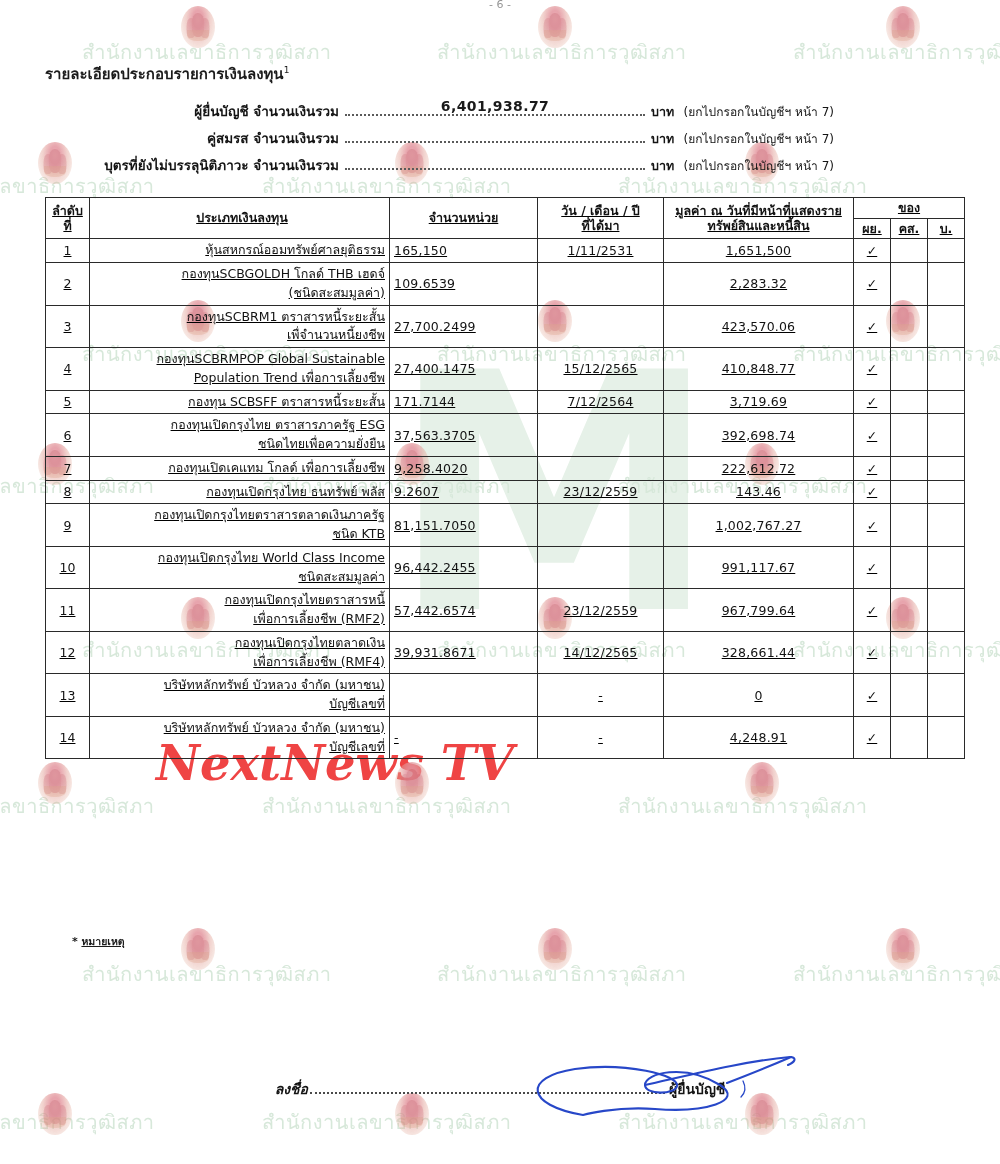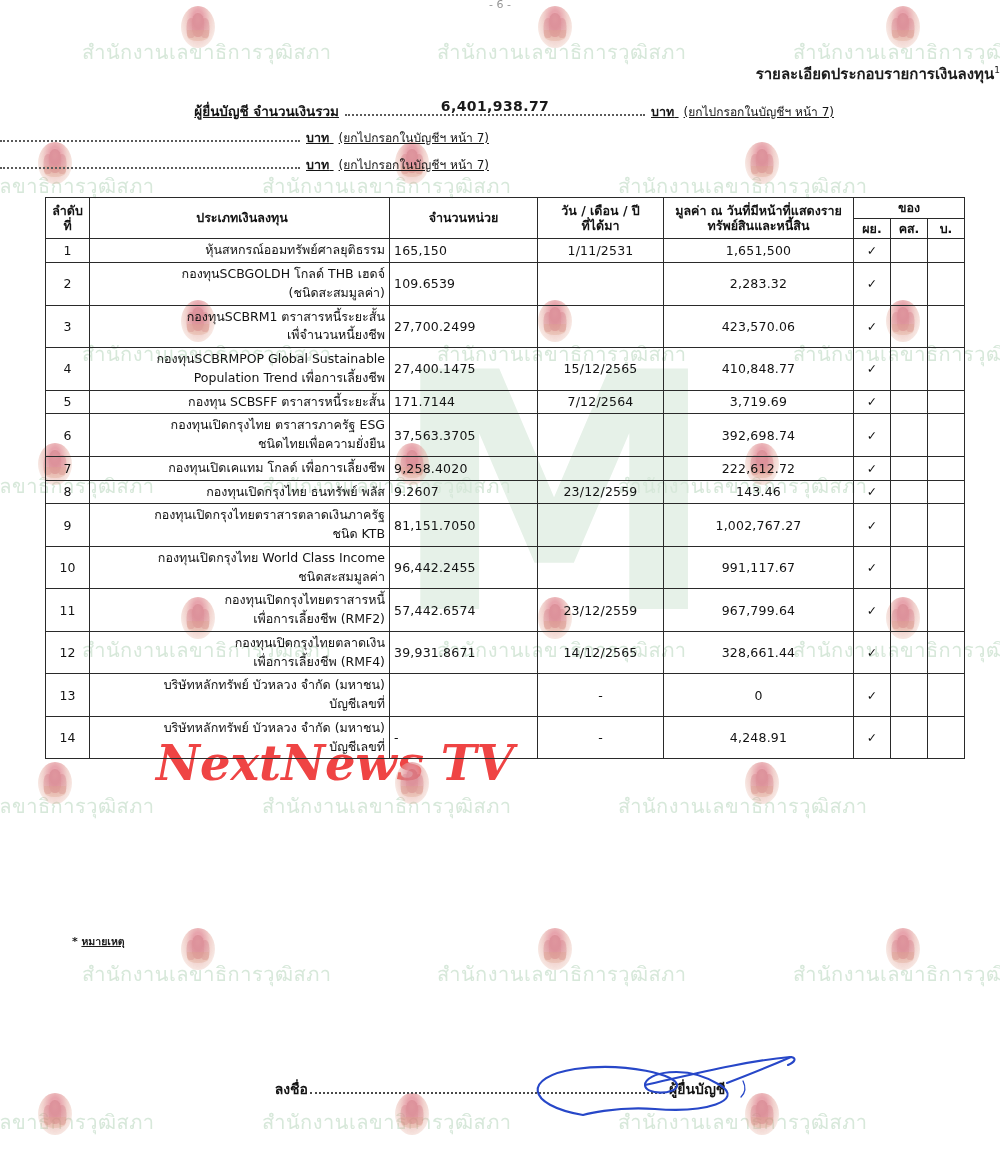--- a/index.html
+++ b/index.html
@@ -90,38 +90,37 @@
     left: 0; right: 0; top: -2px;
     text-align: center;
     font-size: 11px;
     color: #3a3a3a;
     opacity: 0.55;
   }
 
   .doc-title {
     position: absolute;
     left: 5px; right: 0; top: 62px;
-    text-align: right;
+    text-align: left;
     font-size: 15px;
     font-weight: bold;
     color: #1b1b1b;
     padding-left: 40px;
   }
   .doc-title sup { font-size: 9px; font-weight: normal; }
 
   
   .sum-block { position: absolute; left: 0; top: 100px; width: 1000px; }
   .sum-row {
     display: flex;
     align-items: baseline;
     height: 27px;
     font-size: 13.5px;
     color: #141414;
     font-weight: bold;
-    text-decoration: underline;
   }
   .sum-label {
     width: 345px;
     text-align: right;
     padding-right: 6px;
     white-space: nowrap;
   }
   .sum-dots {
     flex: 0 0 300px;
     position: relative;
@@ -145,20 +144,21 @@
   }
   .sum-note { font-weight: normal; font-size: 12px; padding-left: 5px; }
 
   
   table.inv {
     position: absolute;
     left: 45px; top: 197px;
     width: 920px;
     border-collapse: collapse;
     background: transparent;
+    text-decoration: underline;
   }
   table.inv th, table.inv td {
     border: 1.3px solid #2a2a2a;
     font-size: 12.5px;
     color: #121212;
     padding: 2px 4px;
     background: transparent;
   }
   table.inv th {
     font-weight: bold;
@@ -189,21 +189,21 @@
   .footnote .star { font-size: 11px; }
   .footnote .u { text-decoration: underline; }
 
   
   .sig-block {
     position: absolute;
     left: 0; top: 1078px; width: 1000px;
     font-size: 14px; font-weight: bold; color: #141414;
   }
   .sig-inner { display: flex; justify-content: center; align-items: baseline; }
-  .sig-label { white-space: nowrap; }
+  .sig-label { white-space: nowrap; font-style: italic; }
   .sig-line {
     width: 355px;
     border-bottom: 2px dotted #4a4a4a;
     height: 13px;
     margin: 0 2px;
   }
   .sig-right { white-space: nowrap; padding-left: 2px; }
   .sig-svg {
     position: absolute;
     left: 505px; top: 1055px;
@@ -291,29 +291,31 @@
         <div class="sum-label">ผู้ยื่นบัญชี  จำนวนเงินรวม</div>
         <div class="sum-dots">
           <span class="sum-val">6,401,938.77</span>
         </div>
         <div class="sum-unit">
           <span>บาท</span>
           <span class="sum-note">(ยกไปกรอกในบัญชีฯ หน้า 7)</span>
         </div>
       </div>
       <div class="sum-row">
+        <div class="sum-label">คู่สมรส  จำนวนเงินรวม</div>
         <div class="sum-dots">
           <span class="sum-val"></span>
         </div>
         <div class="sum-unit">
           <span>บาท</span>
           <span class="sum-note">(ยกไปกรอกในบัญชีฯ หน้า 7)</span>
         </div>
       </div>
       <div class="sum-row">
+        <div class="sum-label">บุตรที่ยังไม่บรรลุนิติภาวะ  จำนวนเงินรวม</div>
         <div class="sum-dots">
           <span class="sum-val"></span>
         </div>
         <div class="sum-unit">
           <span>บาท</span>
           <span class="sum-note">(ยกไปกรอกในบัญชีฯ หน้า 7)</span>
         </div>
       </div>
     </div>
 

